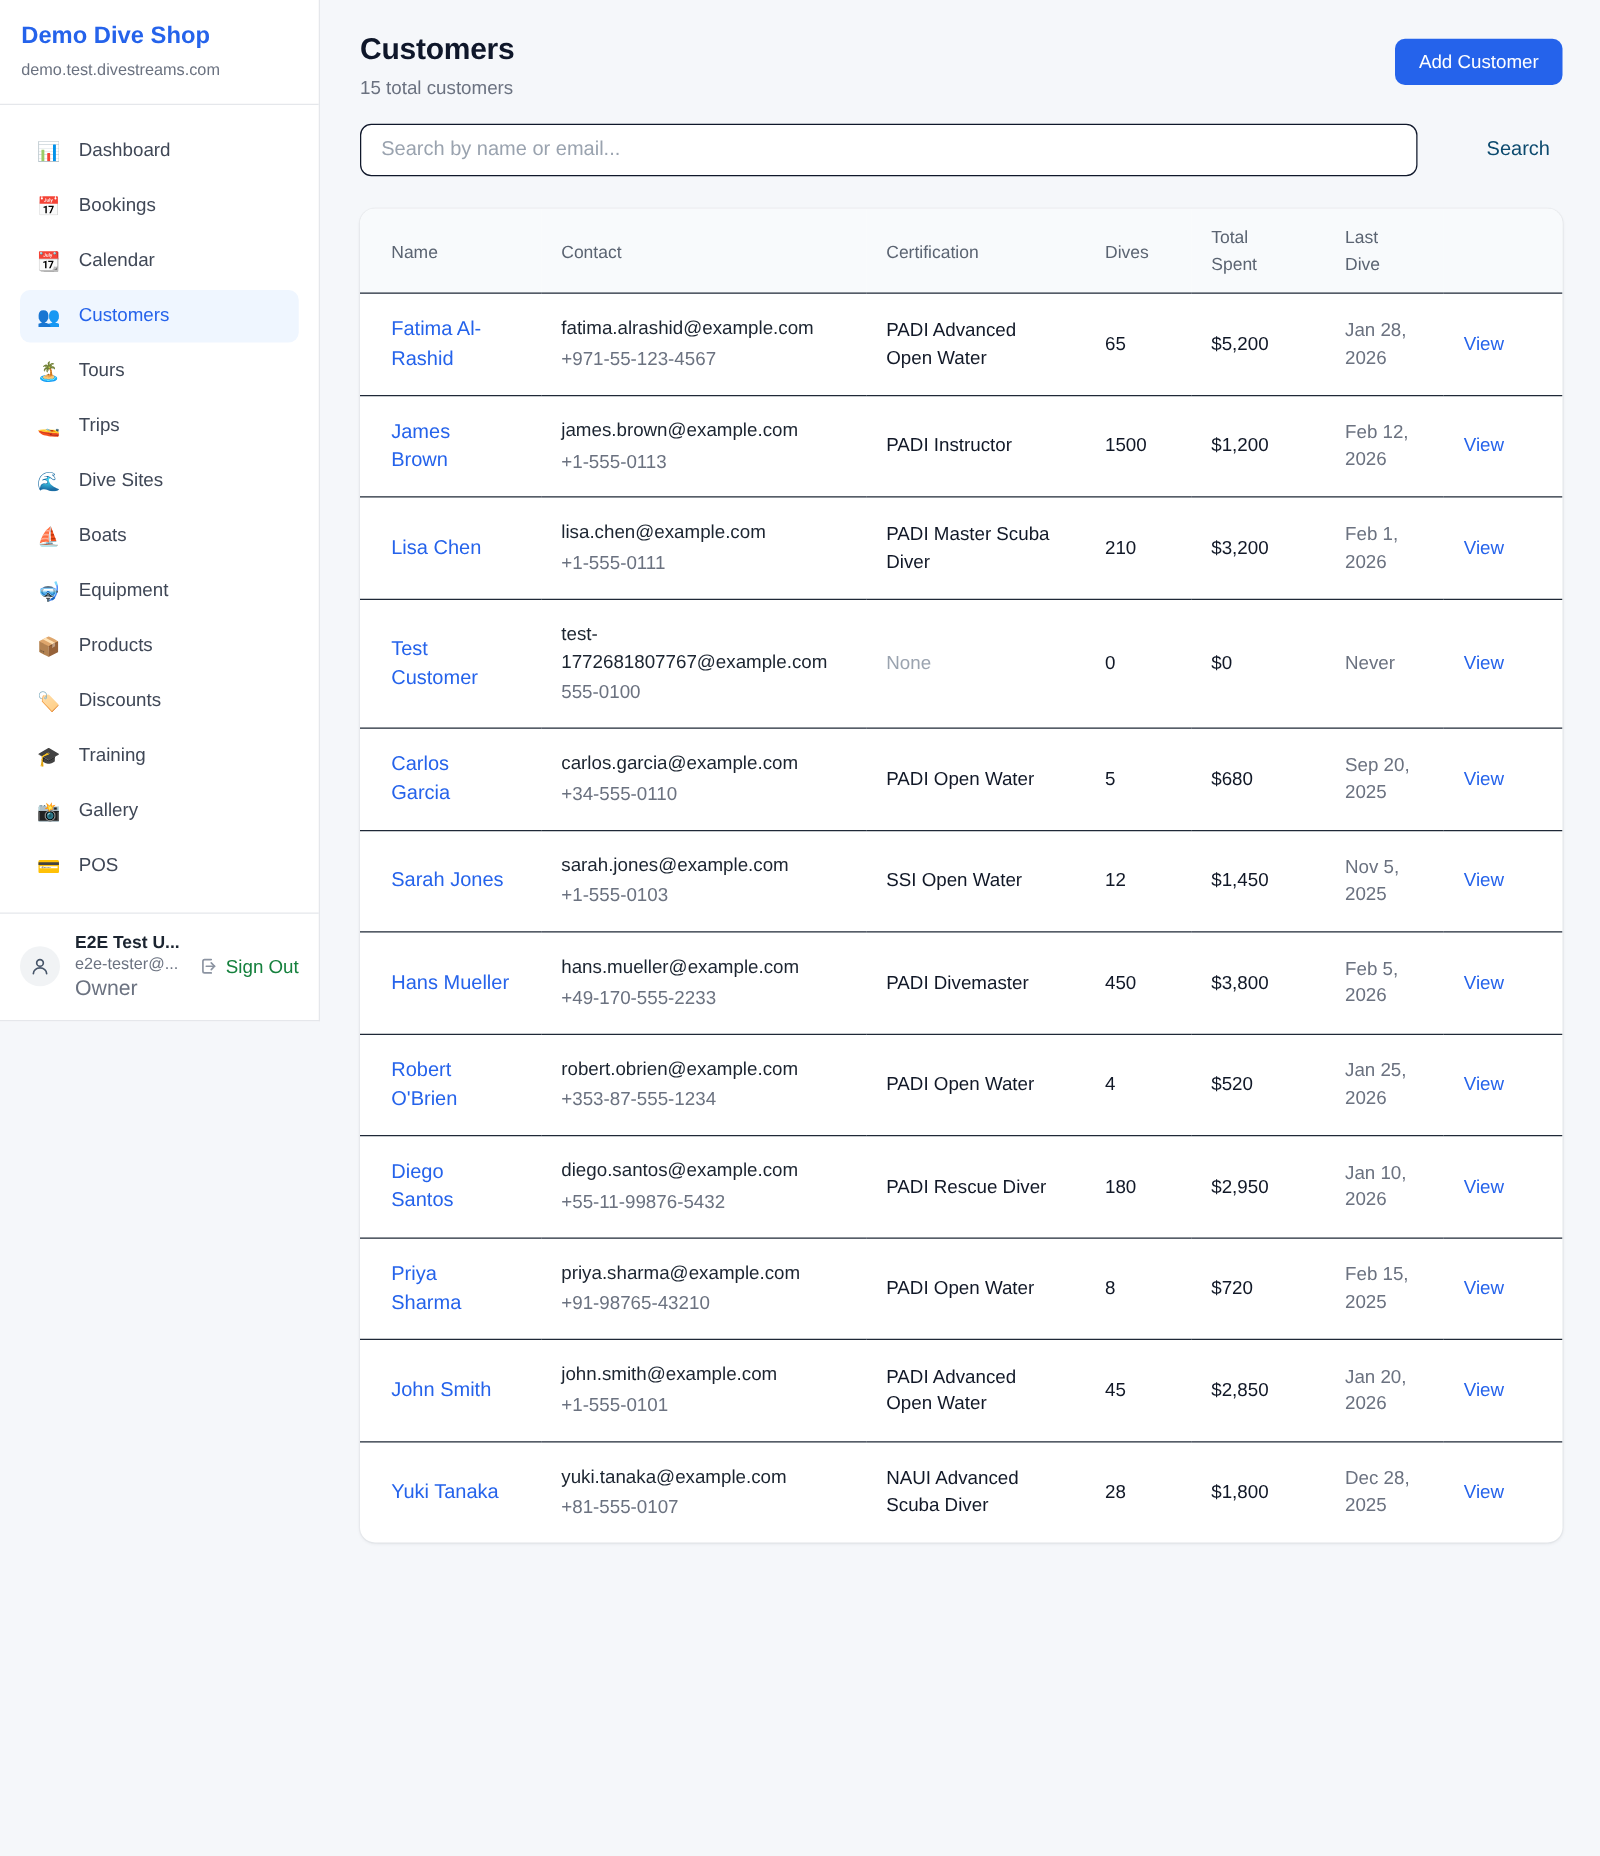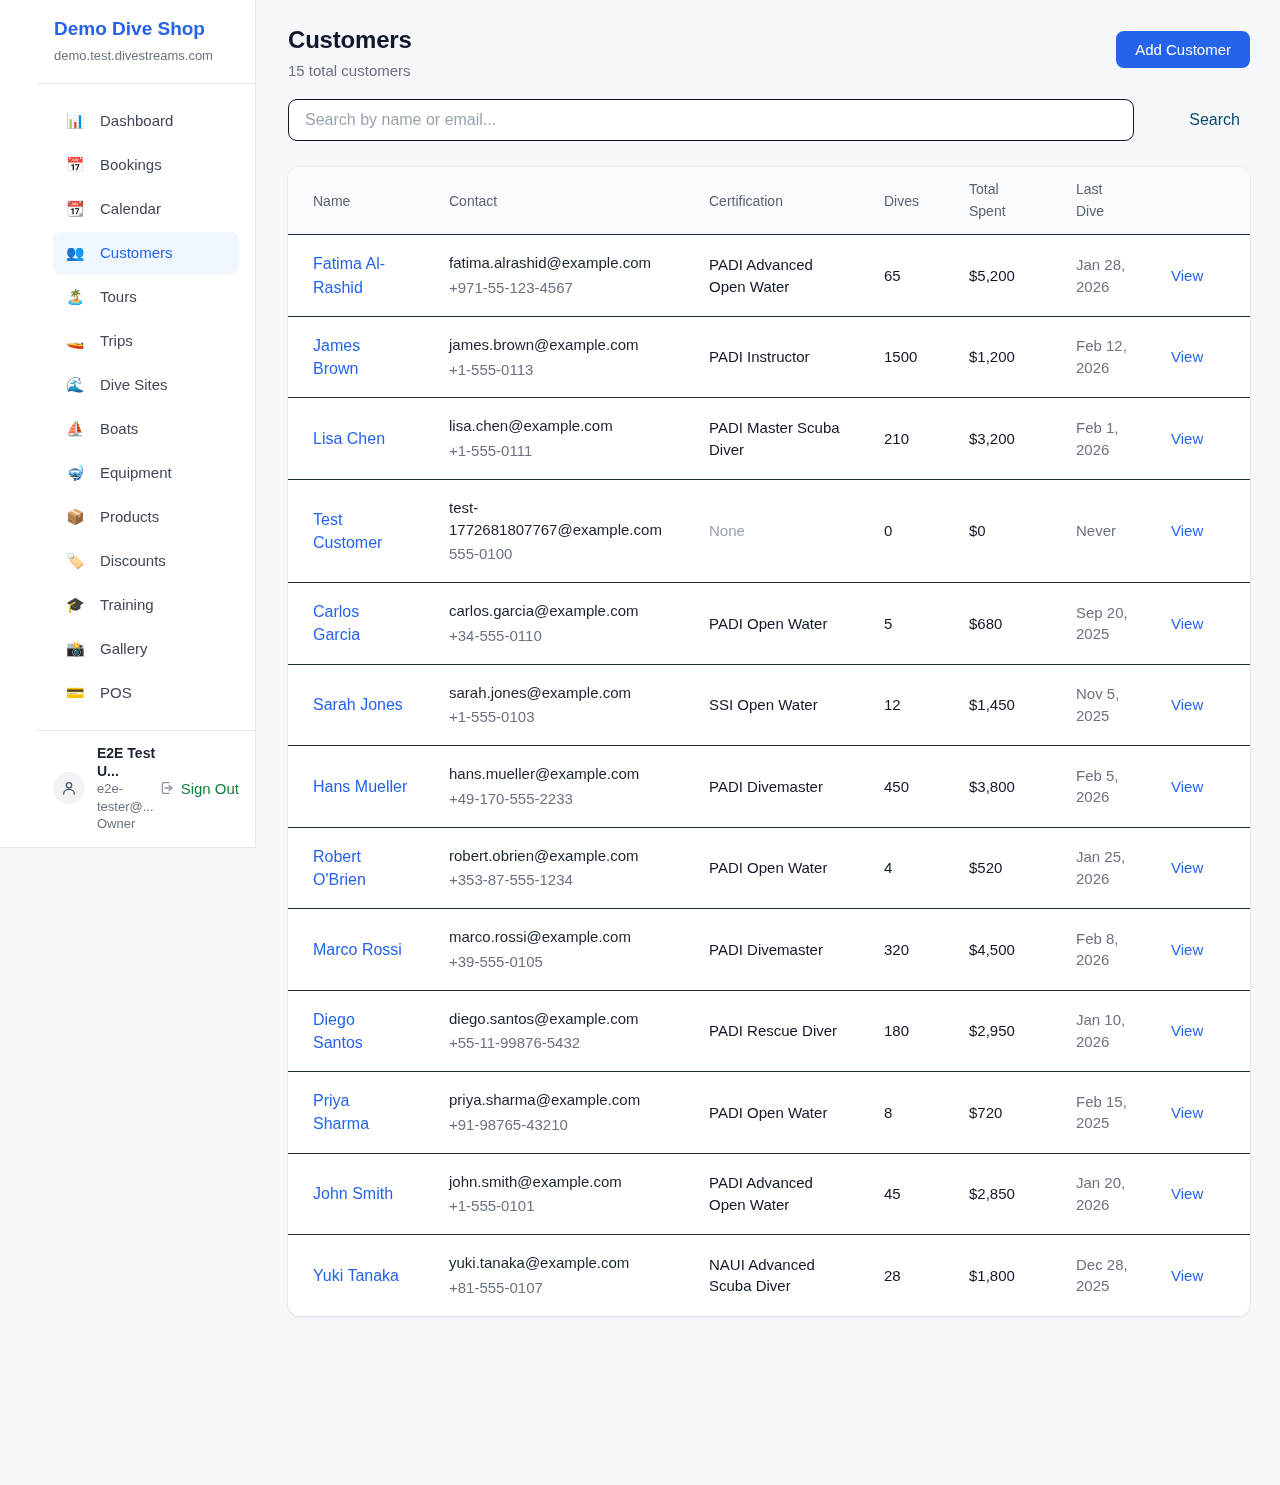--- a/index.html
+++ b/index.html
@@ -19,21 +19,20 @@
   }
   .app{display:flex;align-items:flex-start;}
 
   
   .sidebar{
     width:256px;
     flex:0 0 256px;
     background:#fff;
     border-right:1px solid #e5e7eb;
     border-bottom:1px solid #e5e7eb;
-    padding-left:37px;
   }
   .brand{padding:18px 16px 20px 17px;border-bottom:1px solid #e5e7eb;}
   .brand-name{color:var(--accent);font-size:19px;font-weight:700;line-height:1.2;}
   .brand-domain{color:var(--muted);font-size:13px;margin-top:7px;}
   .nav{padding:16px 16px 8px 16px;}
   .nav-item{
     display:flex;align-items:center;
     height:42px;margin-bottom:2px;
     padding:0 12px;border-radius:8px;
     cursor:pointer;color:#3f4756;font-size:15px;
@@ -50,21 +49,21 @@
     display:flex;align-items:center;
   }
   .avatar{
     width:32px;height:32px;border-radius:50%;
     background:#f1f3f5;flex:0 0 32px;
     display:flex;align-items:center;justify-content:center;
   }
   .user-info{flex:1;min-width:0;margin-left:12px;}
   .user-name{font-size:14px;font-weight:700;color:#1b2430;line-height:1.3;}
   .user-email{font-size:13px;color:var(--muted);line-height:1.35;}
-  .user-role{font-size:13px;color:var(--muted);line-height:1.35;}
+  .user-role{font-size:17px;color:var(--muted);line-height:1.35;}
   .sign-out{
     display:flex;align-items:center;gap:6px;
     background:none;border:none;cursor:pointer;
     color:#15803d;font-size:15px;padding:0;
     font-family:inherit;white-space:nowrap;
   }
 
   
   .main{flex:1;padding:26px 30px 35px 32px;min-width:0;}
   .page-header{display:flex;justify-content:space-between;align-items:flex-start;margin-bottom:20px;}
@@ -338,32 +337,20 @@
                 <div class="contact-email">robert.obrien@example.com</div>
                 <div class="contact-phone">+353-87-555-1234</div>
               </td>
               <td class="cell-cert">PADI Open Water</td>
               <td class="cell-dives">4</td>
               <td class="cell-spent">$520</td>
               <td class="cell-date">Jan 25, 2026</td>
               <td class="cell-action"><a class="view-link">View</a></td>
             </tr>
             <tr>
-              <td class="cell-name"><a class="name-link">Marco Rossi</a></td>
-              <td class="cell-contact">
-                <div class="contact-email">marco.rossi@example.com</div>
-                <div class="contact-phone">+39-555-0105</div>
-              </td>
-              <td class="cell-cert">PADI Divemaster</td>
-              <td class="cell-dives">320</td>
-              <td class="cell-spent">$4,500</td>
-              <td class="cell-date">Feb 8, 2026</td>
-              <td class="cell-action"><a class="view-link">View</a></td>
-            </tr>
-            <tr>
               <td class="cell-name"><a class="name-link">Diego Santos</a></td>
               <td class="cell-contact">
                 <div class="contact-email">diego.santos@example.com</div>
                 <div class="contact-phone">+55-11-99876-5432</div>
               </td>
               <td class="cell-cert">PADI Rescue Diver</td>
               <td class="cell-dives">180</td>
               <td class="cell-spent">$2,950</td>
               <td class="cell-date">Jan 10, 2026</td>
               <td class="cell-action"><a class="view-link">View</a></td>

